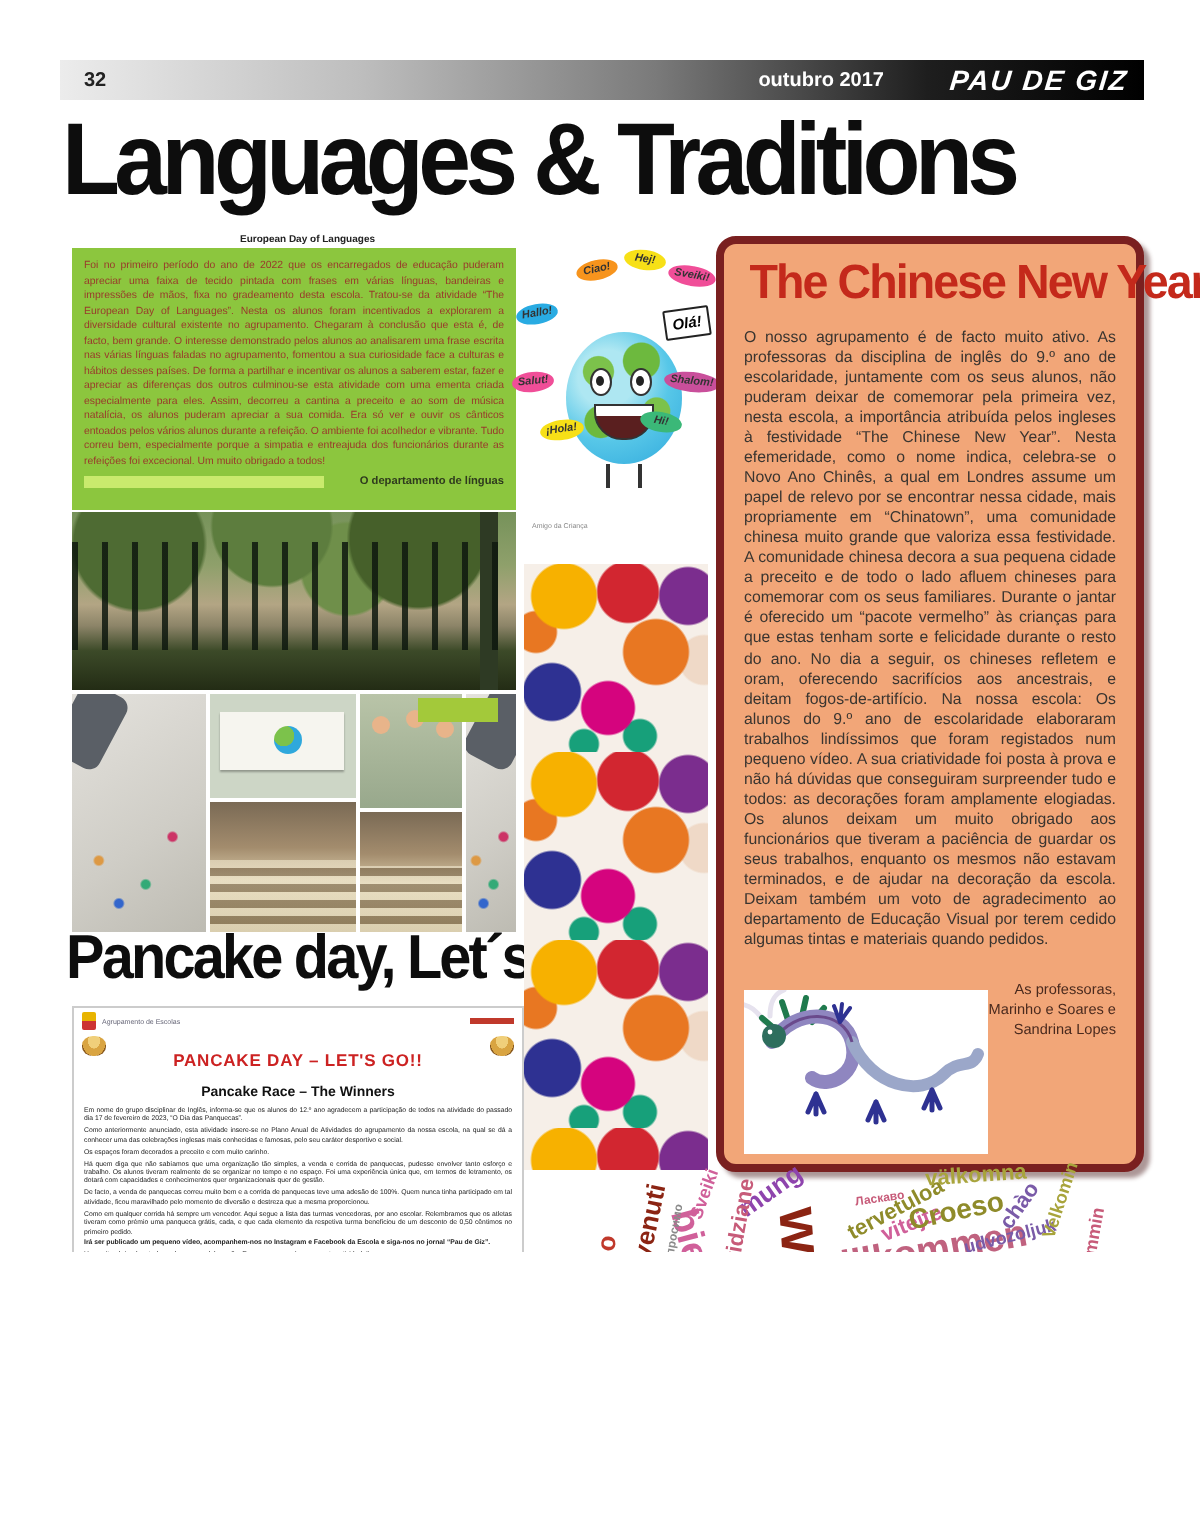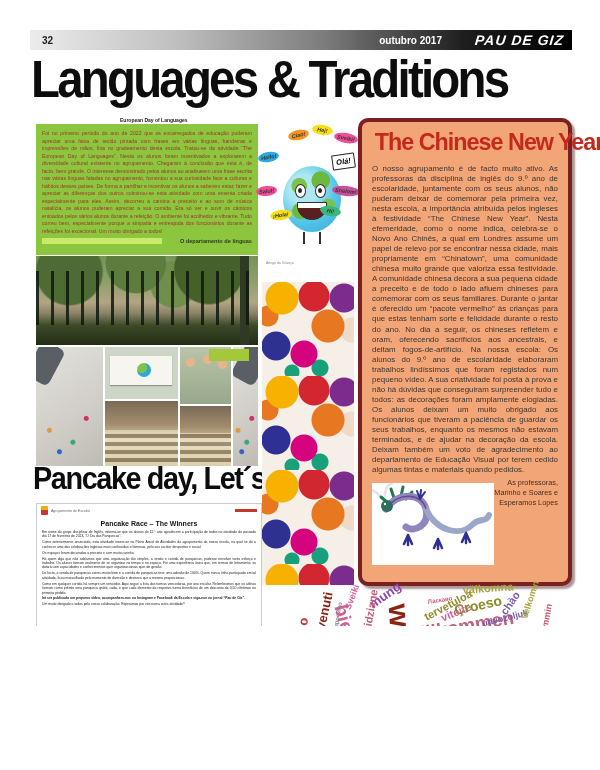--- a/index.html
+++ b/index.html
@@ -133,21 +133,21 @@
       radial-gradient(circle at 58px 86px,#17A07A 8px,transparent 9px),
       radial-gradient(circle at 30px 90px,#17A07A 7px,transparent 8px);
     background-size:92px 94px;background-repeat:repeat-y;}
   
   .cn-box{position:absolute;left:358px;top:118px;width:214px;height:468px;box-sizing:border-box;
     background:#F2A678;border:4px solid #7A2020;border-radius:10px;padding:4px 10px 6px 10px;
     box-shadow:3px 3px 2px rgba(70,25,25,.45);}
   .cn-title{text-align:center;font-size:24px;font-weight:bold;color:#C4291B;letter-spacing:-1px;
     transform:scaleX(.97);white-space:nowrap;margin:2px 0 8px 0;}
   .cn-body{font-size:7.9px;line-height:1.27;color:#3a3530;text-align:justify;}
-  .cn-footer{position:relative;height:88px;margin-top:2px;}
+  .cn-footer{position:relative;height:88px;margin-top:14px;}
   .dragon-box{position:absolute;left:0;bottom:0;width:122px;height:82px;background:#fff;}
   .cn-sign{position:absolute;right:0;top:1px;text-align:right;font-size:7.3px;color:#4A2A1E;line-height:1.35;}
   
   .wordcloud{position:absolute;left:285px;top:575px;width:295px;height:195px;}
   .wc-word{position:absolute;font-weight:bold;white-space:nowrap;}
 </style>
 </head>
 <body>
 
 <div class="page">
@@ -201,20 +201,25 @@
       </div>
     <div class="green-label"></div>
   </div>
 
   <div class="pancake-headline">Pancake day, Let´s Go!</div>
   <div class="doc">
     <div class="doc-top">
       <div class="crest"></div>
       <div class="doc-top-text">Agrupamento de Escolas</div>
       <div class="doc-red-mark"></div>
+    </div>
+    <div class="doc-title-row">
+      <div class="pancake-icon l"></div>
+      <span class="doc-title">PANCAKE DAY – LET'S GO!!</span>
+      <div class="pancake-icon r"></div>
     </div>
     <div class="doc-subtitle">Pancake Race – The Winners</div>
     <div class="doc-body">
       <p>Em nome do grupo disciplinar de Inglês, informa-se que os alunos do 12.º ano agradecem a participação de todos na atividade do passado dia 17 de fevereiro de 2023, “O Dia das Panquecas”.</p>
       <p>Como anteriormente anunciado, esta atividade insere-se no Plano Anual de Atividades do agrupamento da nossa escola, na qual se dá a conhecer uma das celebrações inglesas mais conhecidas e famosas, pelo seu caráter desportivo e social.</p>
       <p>Os espaços foram decorados a preceito e com muito carinho.</p>
       <p>Há quem diga que não sabíamos que uma organização tão simples, a venda e corrida de panquecas, pudesse envolver tanto esforço e trabalho. Os alunos tiveram realmente de se organizar no tempo e no espaço. Foi uma experiência única que, em termos de letramento, os dotará com capacidades e conhecimentos quer organizacionais quer de gestão.</p>
       <p>De facto, a venda de panquecas correu muito bem e a corrida de panquecas teve uma adesão de 100%. Quem nunca tinha participado em tal atividade, ficou maravilhado pelo momento de diversão e destreza que a mesma proporcionou.</p>
       <p>Como em qualquer corrida há sempre um vencedor. Aqui segue a lista das turmas vencedoras, por ano escolar. Relembramos que os atletas tiveram como prémio uma panqueca grátis, cada, e que cada elemento da respetiva turma beneficiou de um desconto de 0,50 cêntimos no primeiro pedido.</p>
       <p class="doc-bold">Irá ser publicado um pequeno vídeo, acompanhem-nos no Instagram e Facebook da Escola e siga-nos no jornal “Pau de Giz”.</p>
@@ -300,21 +305,21 @@
 
   <div class="balloons"></div>
 
   <div class="cn-box">
     <div class="cn-title">The Chinese New Year</div>
     <div class="cn-body">O nosso agrupamento é de facto muito ativo. As professoras da disciplina de inglês do 9.º ano de escolaridade, juntamente com os seus alunos, não puderam deixar de comemorar pela primeira vez, nesta escola, a importância atribuída pelos ingleses à festividade “The Chinese New Year”. Nesta efemeridade, como o nome indica, celebra-se o Novo Ano Chinês, a qual em Londres assume um papel de relevo por se encontrar nessa cidade, mais propriamente em “Chinatown”, uma comunidade chinesa muito grande que valoriza essa festividade. A comunidade chinesa decora a sua pequena cidade a preceito e de todo o lado afluem chineses para comemorar com os seus familiares. Durante o jantar é oferecido um “pacote vermelho” às crianças para que estas tenham sorte e felicidade durante o resto do ano. No dia a seguir, os chineses refletem e oram, oferecendo sacrifícios aos ancestrais, e deitam fogos-de-artifício. Na nossa escola: Os alunos do 9.º ano de escolaridade elaboraram trabalhos lindíssimos que foram registados num pequeno vídeo. A sua criatividade foi posta à prova e não há dúvidas que conseguiram surpreender tudo e todos: as decorações foram amplamente elogiadas. Os alunos deixam um muito obrigado aos funcionários que tiveram a paciência de guardar os seus trabalhos, enquanto os mesmos não estavam terminados, e de ajudar na decoração da escola. Deixam também um voto de agradecimento ao departamento de Educação Visual por terem cedido algumas tintas e materiais quando pedidos.</div>
     <div class="cn-footer">
       <div class="cn-sign">
         <div>As professoras,</div>
         <div>Judite Marinho e Soares e</div>
-        <div>Esperamos Lopes</div>
+        <div>Sandrina Lopes</div>
       </div>
       <div class="dragon-box">
         <svg width="122" height="82" viewBox="0 0 122 82">
           <path d="M10 16 c-4 -7 -9 -9 -13 -9 M13 13 c0 -7 2 -11 7 -13" stroke="#e6e2ee" stroke-width="2.5" fill="none" stroke-linecap="round"></path>
           <path d="M16 20 l-7 -6 M22 15 l-3 -9 M29 13 l2 -9 M34 16 l6 -7" stroke="#1F7A4D" stroke-width="3" fill="none" stroke-linecap="round"></path>
           <path d="M14 26 C26 8 50 10 54 26 C58 42 42 50 34 44" fill="none" stroke="#8F86C0" stroke-width="7" stroke-linecap="round"></path>
           <path d="M54 26 C64 48 88 54 100 42 C108 34 114 40 117 32" fill="none" stroke="#9BA7C9" stroke-width="6" stroke-linecap="round"></path>
           <path d="M14 26 C26 8 50 10 54 26" fill="none" stroke="#6A4A8C" stroke-width="1.5"></path>
           <circle cx="15" cy="23" r="6" fill="#2E6E5E"></circle>
           <circle cx="13" cy="21" r="1.2" fill="#fff"></circle>

